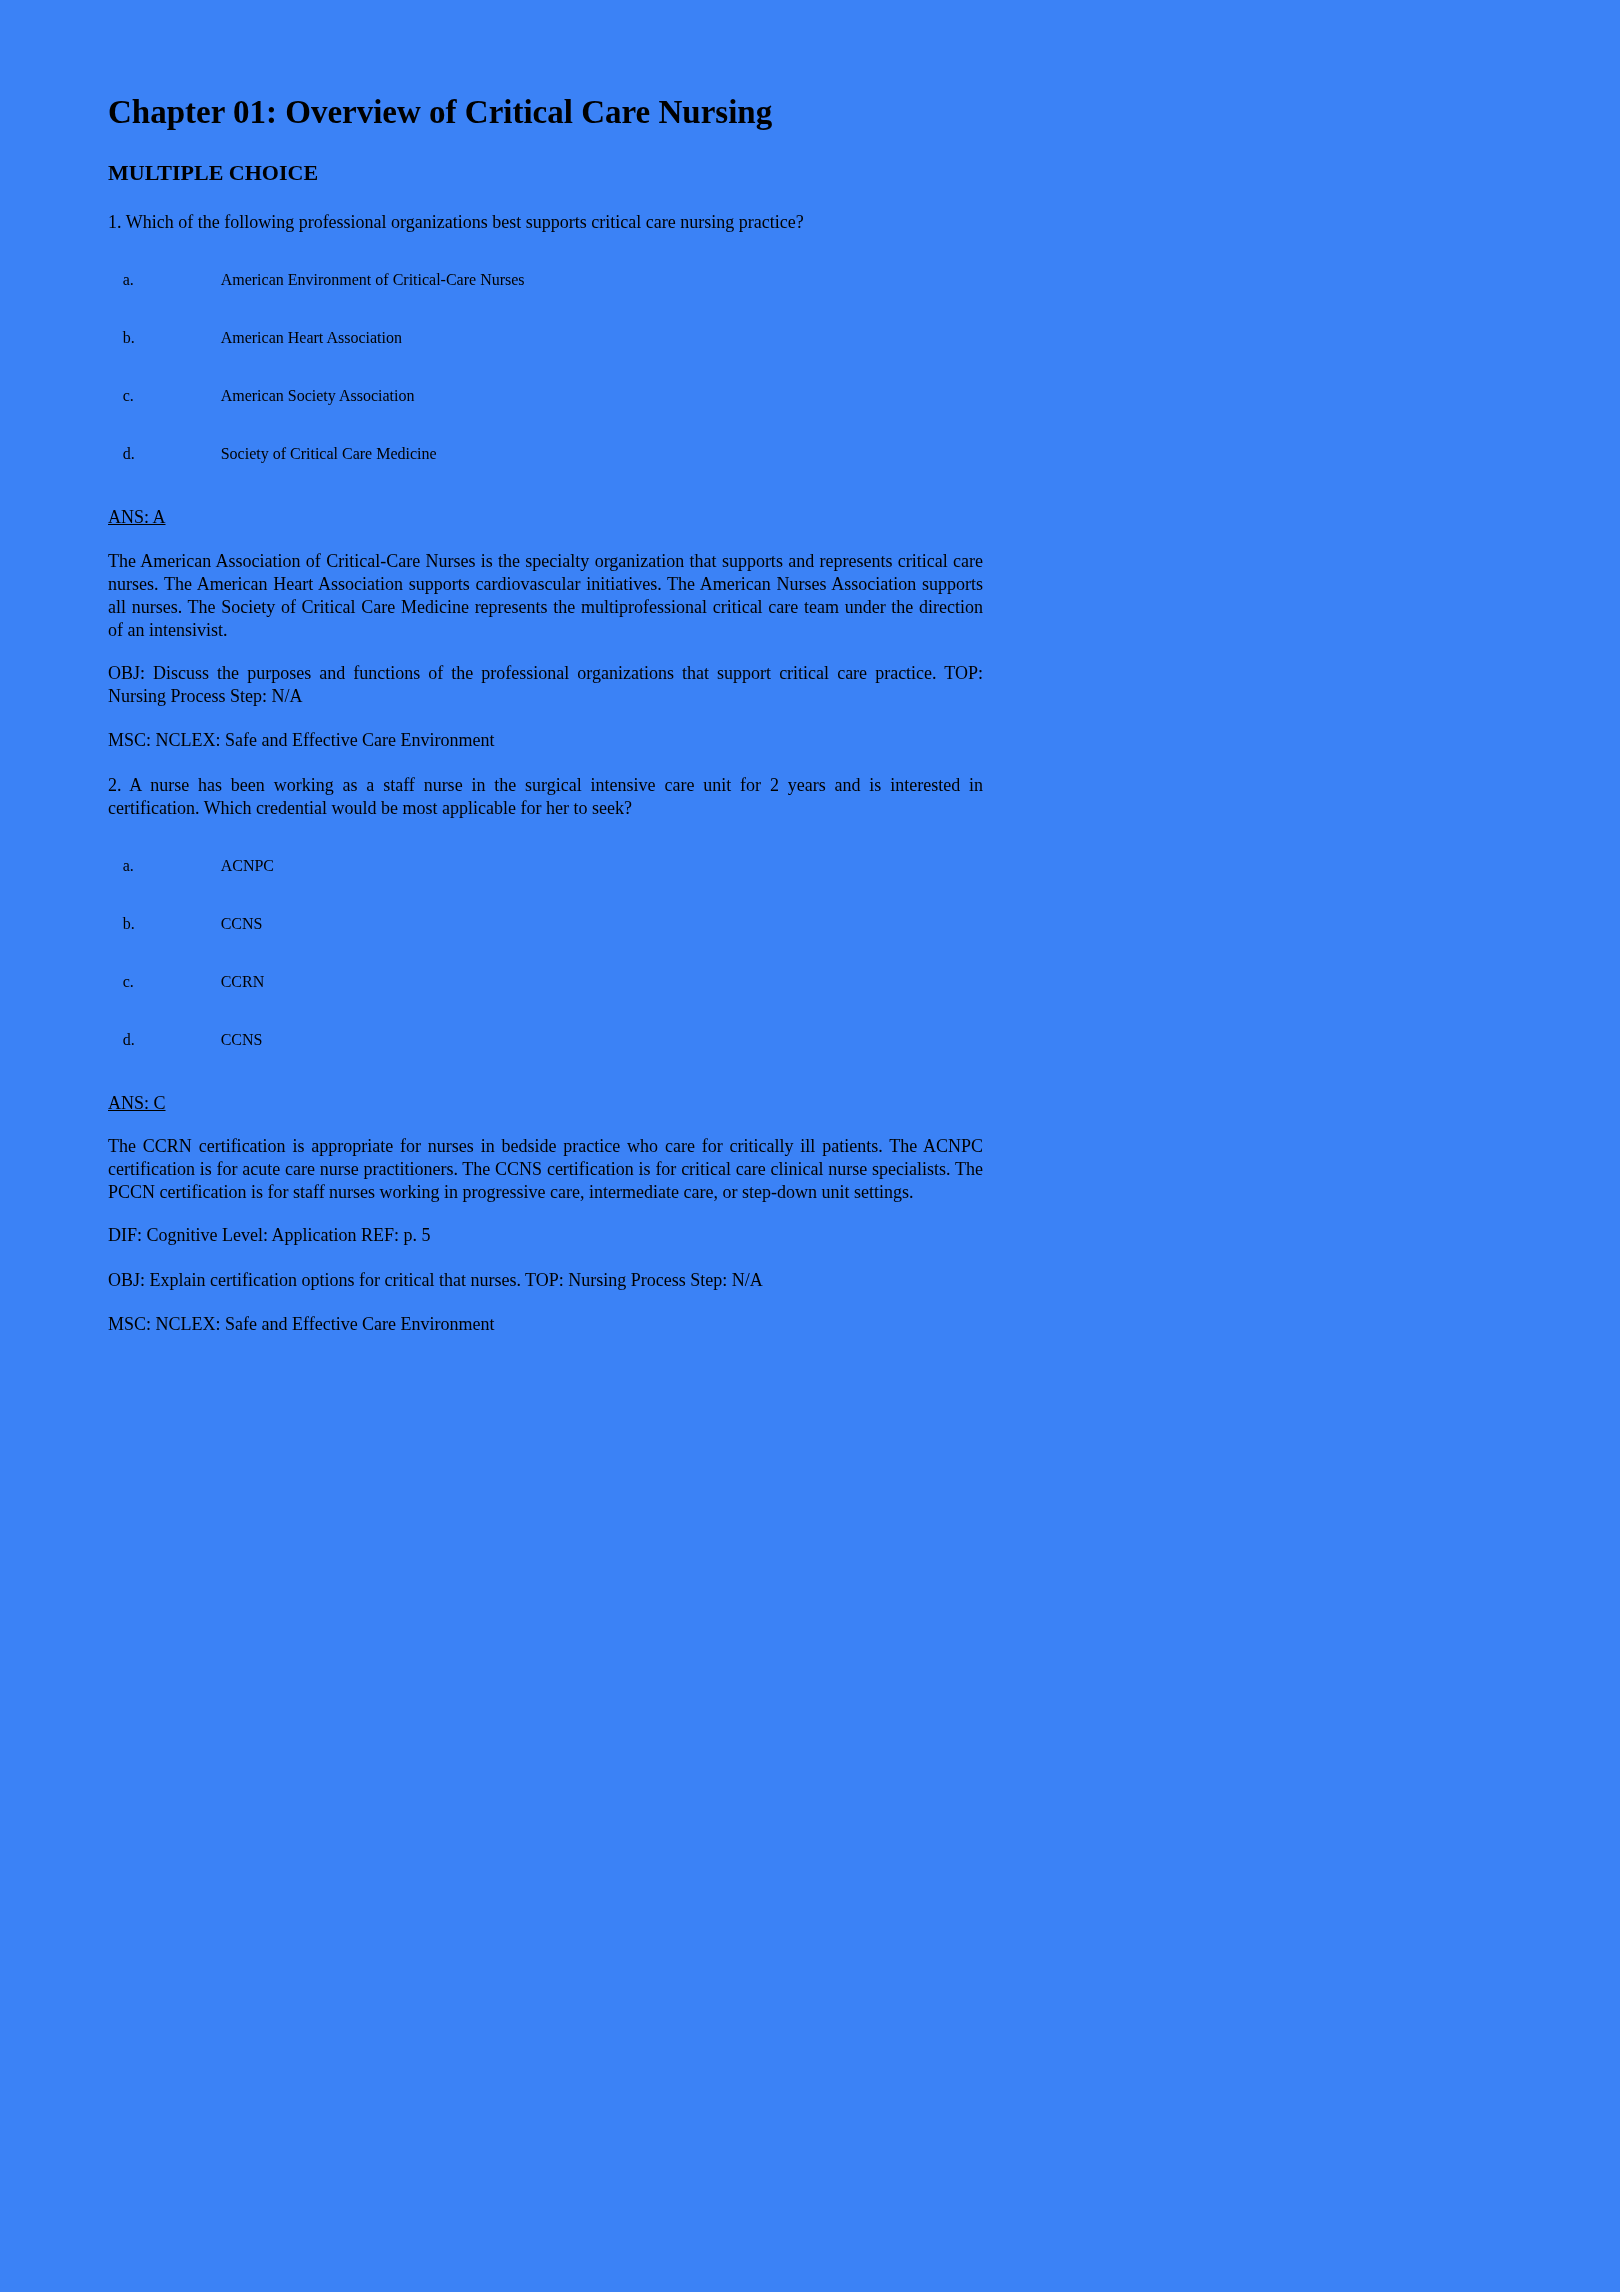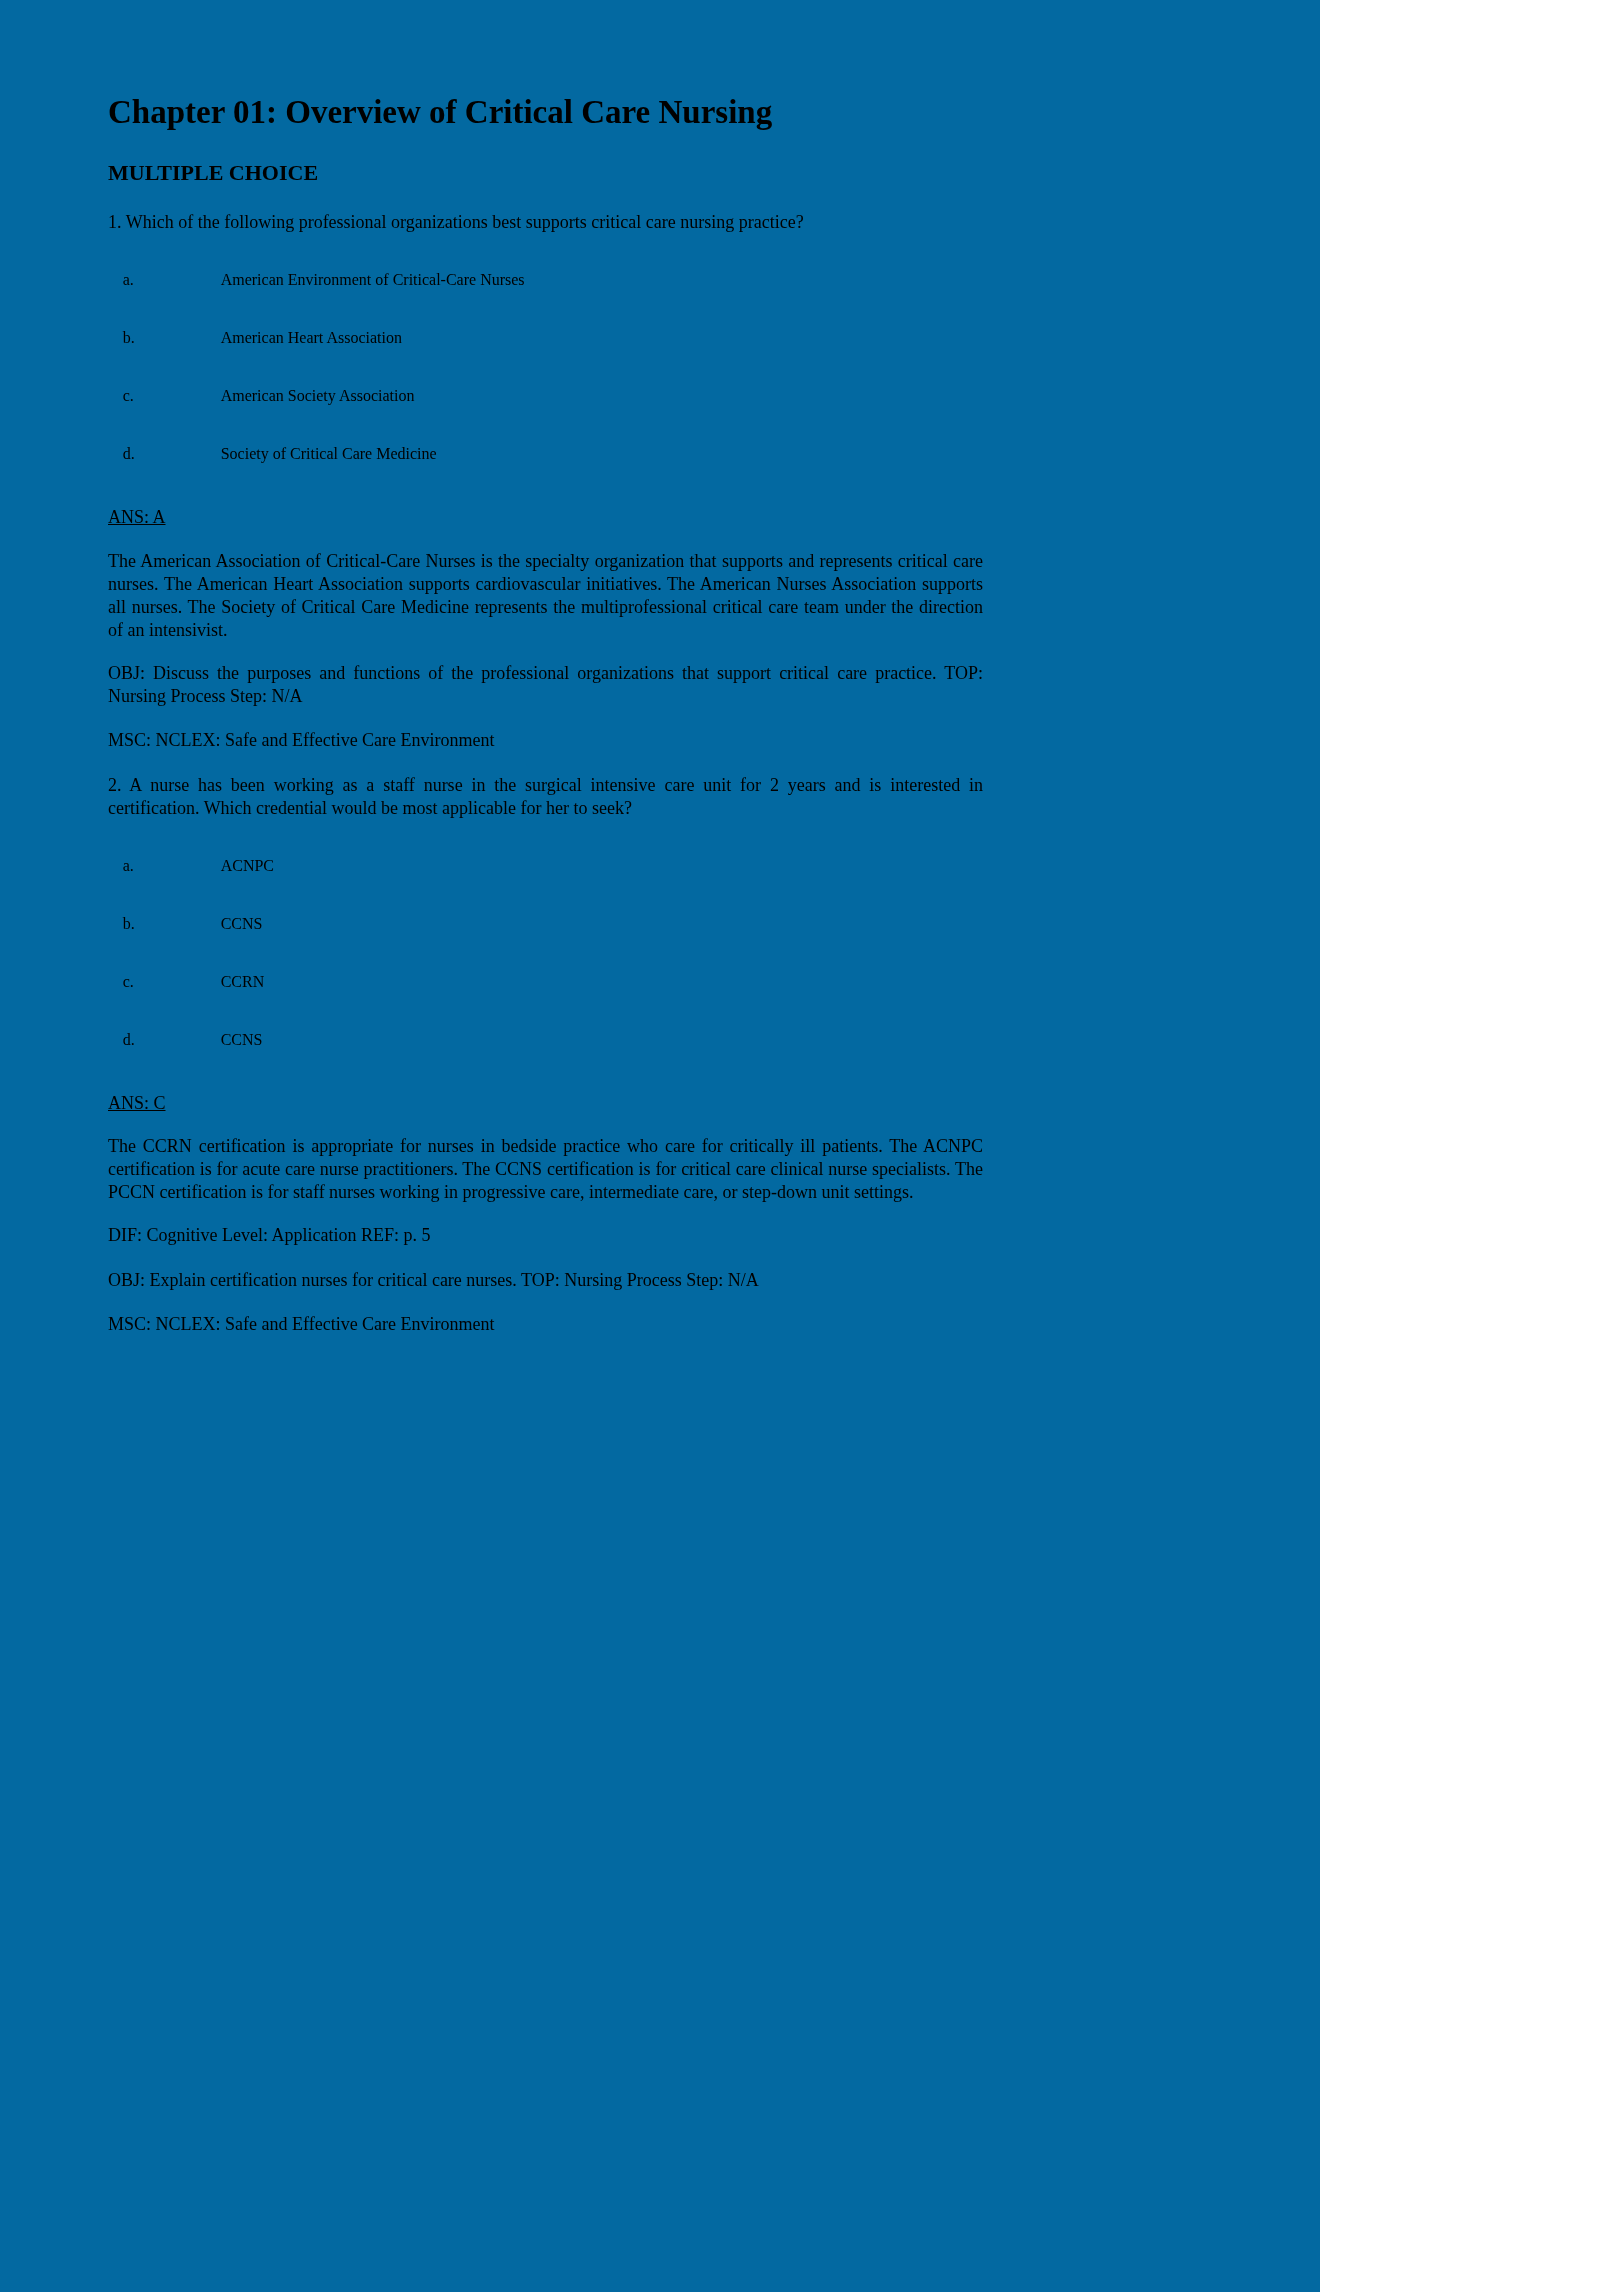--- a/index.html
+++ b/index.html
@@ -2,23 +2,23 @@
 <html><head>
 <meta charset="utf-8">
 <style>
   html, body {
     margin: 0;
     padding: 0;
     background: #ffffff;
   }
   .page {
     position: relative;
-    width: 1320px;
+    width: 1620px;
     height: 2293px;
-    background: #0369a1;
+    background: #3b82f6;
     color: #000000;
     font-family: "Liberation Serif", "DejaVu Serif", serif;
     overflow: hidden;
   }
   .content {
     position: absolute;
     left: 108px;
     top: 94px;
     width: 875px;
   }
@@ -129,19 +129,19 @@
         </div>
         <div class="option">
           <span class="letter">d.</span>
           <span class="opt-text">CCNS</span>
         </div>
       </div>
 
       <p class="ans">ANS: C</p>
       <p class="rationale justify">The CCRN certification is appropriate for nurses in bedside practice who care for critically ill patients. The ACNPC certification is for acute care nurse practitioners. The CCNS certification is for critical care clinical nurse specialists. The PCCN certification is for staff nurses working in progressive care, intermediate care, or step-down unit settings.</p>
       <p class="meta">DIF: Cognitive Level: Application REF: p. 5</p>
-      <p class="meta">OBJ: Explain certification nurses for critical care nurses. TOP: Nursing Process Step: N/A</p>
+      <p class="meta">OBJ: Explain certification options for critical that nurses. TOP: Nursing Process Step: N/A</p>
       <p class="meta">MSC: NCLEX: Safe and Effective Care Environment</p>
     </section>
 
   </div>
 </div>
 
 
 </body></html>

